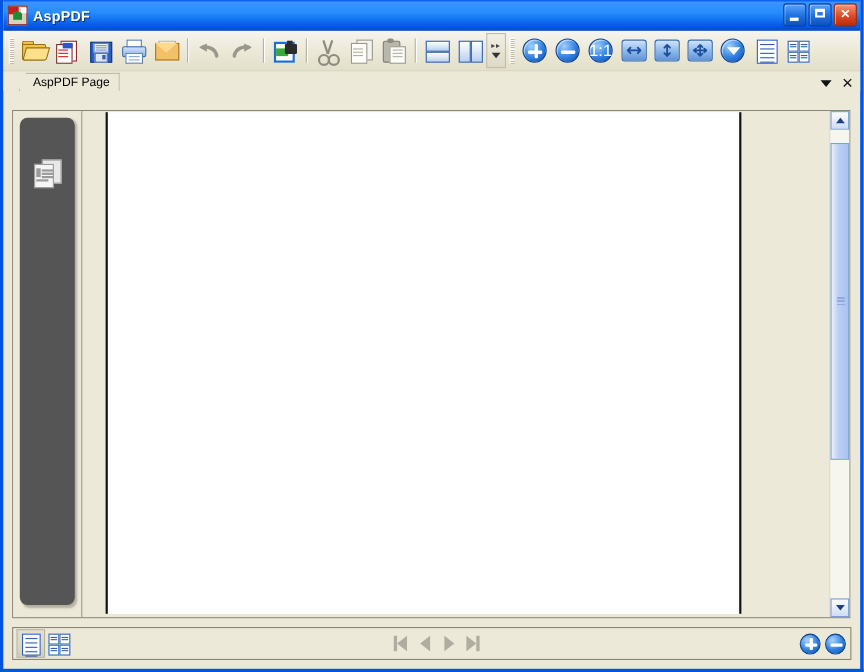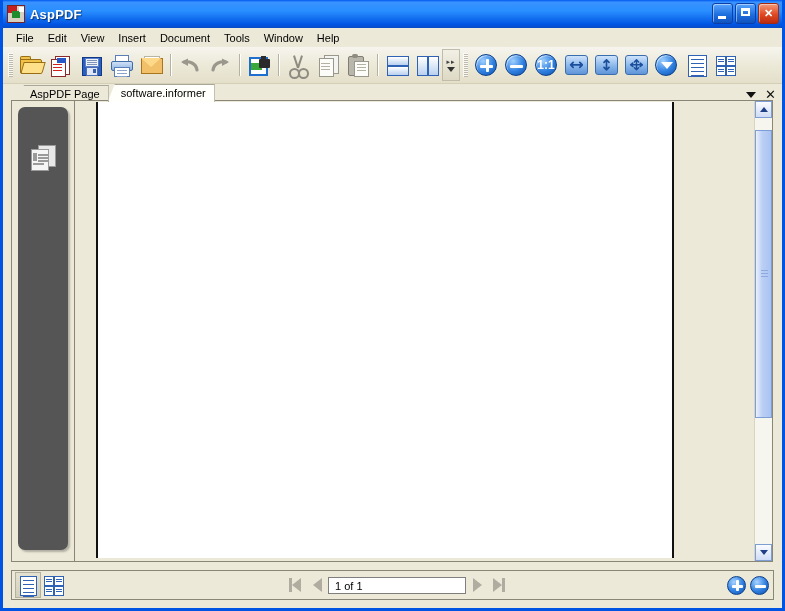--- a/index.html
+++ b/index.html
@@ -140,21 +140,21 @@
   .chev-btn .dots{color:#444;font-size:7px;line-height:5px;letter-spacing:1px;}
   .chev-btn .dn{width:0;height:0;border-left:4px solid transparent;border-right:4px solid transparent;border-top:5px solid #333;}
 
   
   .rb{width:22px;height:22px;border-radius:50%;
      background:radial-gradient(circle at 35% 30%,#9fd0ff,#2f7fe0 55%,#0d4fa8);
      border:1px solid #0a3f8c;position:relative;box-sizing:border-box;
      box-shadow:inset 1px 1px 1px rgba(255,255,255,.6);}
   .rb .hbar{position:absolute;left:4px;top:9.5px;width:13px;height:3px;background:#fff;border-radius:1px;}
   .rb .vbar{position:absolute;left:9.5px;top:4px;width:3px;height:13px;background:#fff;border-radius:1px;}
-  .rb .tx{position:absolute;inset:0;display:flex;align-items:center;justify-content:center;color:#fff;font-size:12px;font-weight:bold;}
+  .rb .tx{position:absolute;inset:0;display:flex;align-items:center;justify-content:center;color:#fff;font-size:15px;font-weight:normal;}
   .rb .chev{position:absolute;left:5px;top:7px;width:0;height:0;border-left:6px solid transparent;border-right:6px solid transparent;border-top:7px solid #fff;}
 
   
   .sqb{width:23px;height:20px;border-radius:3px;
     background:linear-gradient(to bottom,#cfe3fb,#8ab6ea 55%,#5f94d8);
     border:1px solid #3a6dad;position:relative;box-sizing:border-box;}
   .sqb .a4{position:absolute;inset:3px;}
 
   
   .i-lines{position:absolute;left:3px;top:1px;width:17px;height:20px;background:#fff;border:1px solid #2f62b5;}
@@ -276,30 +276,20 @@
         </div>
       <div class="tbb">
           <div class="max-box"></div>
         </div>
       <div class="tbb close">
           <div class="gl">✕</div>
         </div>
     </div>
   </div>
 
-  <div class="menubar">
-    <div class="menu-item">File</div>
-    <div class="menu-item">Edit</div>
-    <div class="menu-item">View</div>
-    <div class="menu-item">Insert</div>
-    <div class="menu-item">Document</div>
-    <div class="menu-item">Tools</div>
-    <div class="menu-item">Window</div>
-    <div class="menu-item">Help</div>
-  </div>
 
   <div class="toolbar">
     <div class="grip"></div>
 
     <div class="tbtn">
       <div class="ico i-folder">
         <div class="ft"></div>
           <div class="fb"></div>
           <div class="ff"></div>
       </div>
@@ -517,23 +507,20 @@
               <i></i>
             </span>
         </div>
       </div>
     </div>
   </div>
 
   <div class="tabstrip">
     <div class="tab">
       <span>AspPDF Page</span>
-    </div>
-    <div class="tab active">
-      <span>software.informer</span>
     </div>
     <div class="tab-right">
       <div class="tb-caret"></div>
       <div class="tb-x">✕</div>
     </div>
   </div>
 
   <div class="client">
 
     <div class="navpane">
@@ -609,21 +596,20 @@
     <div class="sb-spacer"></div>
 
     <div class="nav-grp">
       <div class="navbtn">
         <div class="bar-v"></div>
           <div class="tri-l"></div>
       </div>
       <div class="navbtn">
         <div class="tri-l"></div>
       </div>
-      <div class="pagefield" title="1 of 1">1 of 1</div>
       <div class="navbtn">
         <div class="tri-r"></div>
       </div>
       <div class="navbtn">
         <div class="tri-r"></div>
           <div class="bar-v"></div>
       </div>
     </div>
 
     <div class="sb-spacer"></div>

